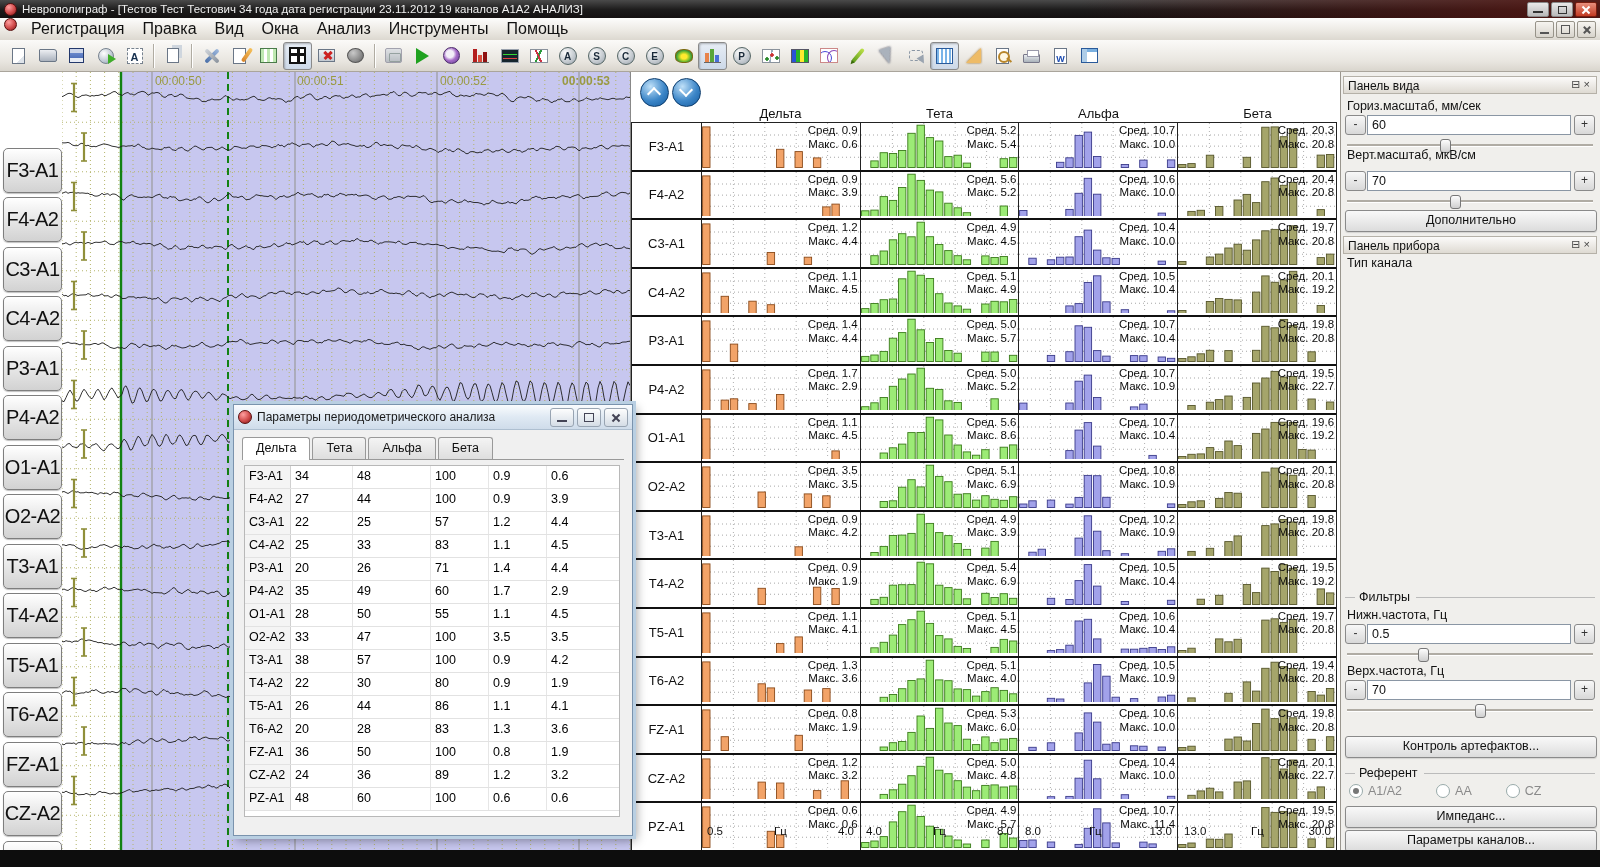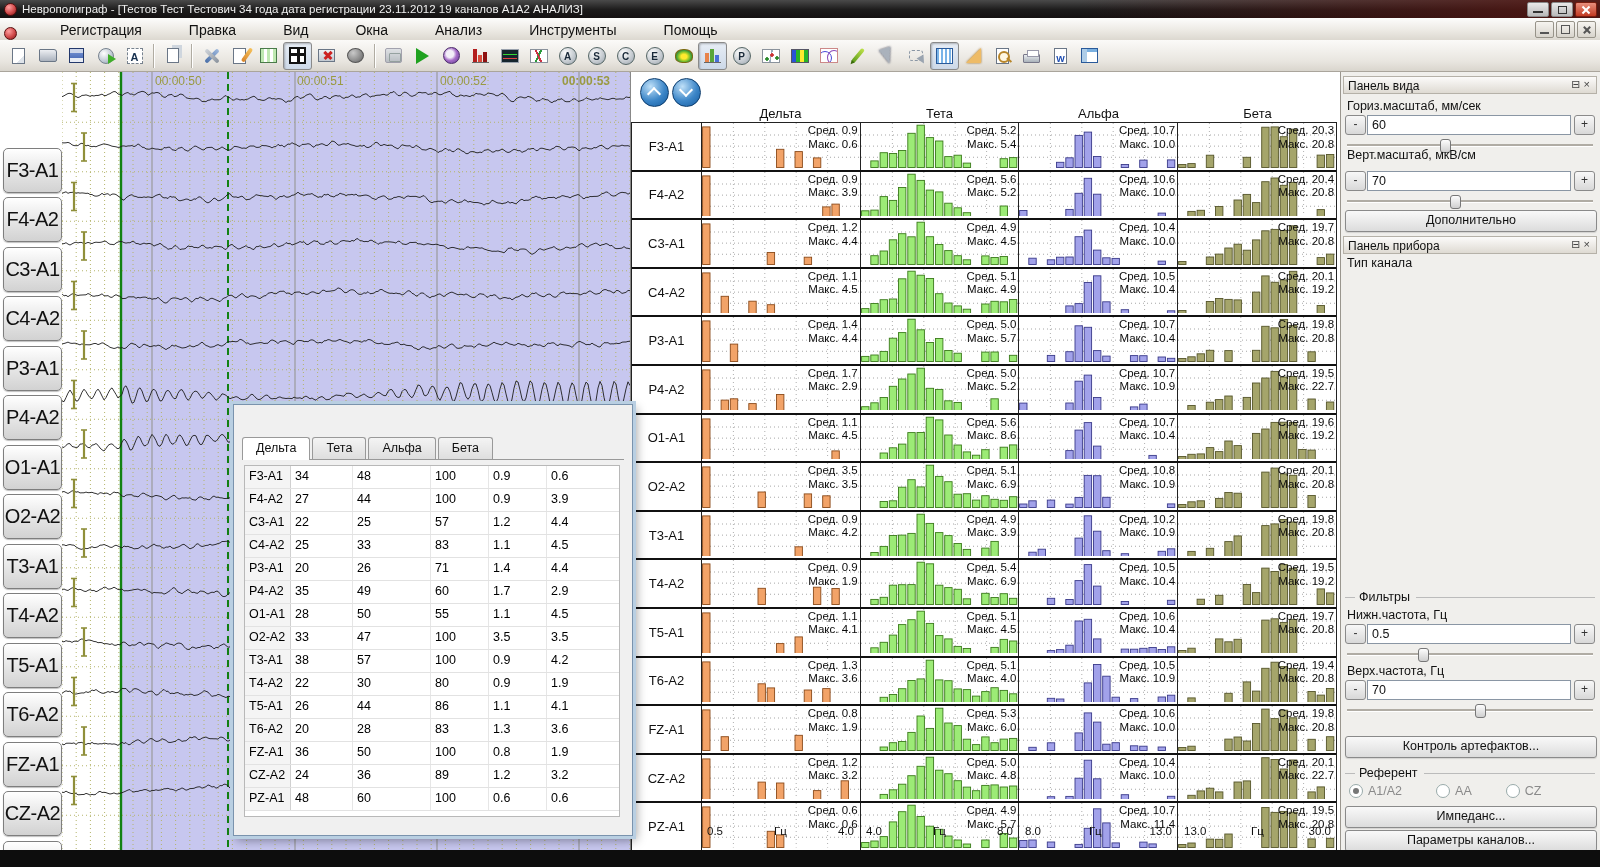--- a/index.html
+++ b/index.html
@@ -22,21 +22,21 @@
     background:linear-gradient(#e9e9e9,#b9b9b9);position:relative;}
   .wbtn.close{background:linear-gradient(#e88f7d,#c23a22);border-color:#7a1d10;}
   .wbtn .mline{position:absolute;left:5px;right:5px;bottom:3px;height:2px;background:#333;}
   .wbtn .sq{position:absolute;left:6px;top:3px;width:7px;height:6px;border:1.5px solid #333;}
   .xbar{position:absolute;left:50%;top:50%;width:10px;height:2px;background:#fff;}
   .xbar.a{transform:translate(-50%,-50%) rotate(45deg);}
   .xbar.b{transform:translate(-50%,-50%) rotate(-45deg);}
   
   #menubar{left:0;top:18px;width:1600px;height:22px;
     background:linear-gradient(#fdfdfc,#ebe8e2 60%,#dcd8d0);
-    border-bottom:1px solid #b8b4ac;display:flex;align-items:flex-end;font-size:14px;color:#111;gap:29px;}
+    border-bottom:1px solid #b8b4ac;display:flex;align-items:flex-start;font-size:16px;color:#111;}
   .menuitem{padding:2px 9px;border-radius:2px;}
   #mdibtns{position:absolute;right:4px;top:21px;display:flex;gap:2px;z-index:3;}
   .mdib{width:17px;height:15px;border:1px solid #979389;border-radius:2px;
     background:linear-gradient(#f6f4f0,#d8d4cc);position:relative;}
   .mdib .mline{background:#555;left:4px;right:4px;bottom:3px;height:2px;position:absolute;}
   .mdib .sq{position:absolute;left:4px;top:3px;width:7px;height:7px;border:1.4px solid #555;}
   .mdib .xbar{background:#555;width:9px;}
   
   #toolbar{left:0;top:40px;width:1600px;height:32px;
     background:linear-gradient(#fbfaf8,#e8e5df 70%,#d9d5cd);
@@ -2147,20 +2147,36 @@
           <span class="rcirc"></span>
           <span>CZ</span>
         </div>
       </div>
     <div class="btn" style="top:734px;">Импеданс...</div>
     <div class="btn" style="top:758px;">Параметры каналов...</div>
   </div>
 </div>
 
 <div class="abs" id="dialog">
+  <div id="dlg-titlebar">
+    <span class="appicon"></span>
+    <span>Параметры периодометрического анализа</span>
+    <div class="dlgbtns">
+      <div class="dlgb">
+          <span class="mline"></span>
+        </div>
+      <div class="dlgb">
+          <span class="sq"></span>
+        </div>
+      <div class="dlgb">
+          <span class="xbar a"></span>
+          <span class="xbar b"></span>
+        </div>
+    </div>
+  </div>
   <div id="dlg-tabs">
       <div class="tab active">Дельта</div>
       <div class="tab">Тета</div>
       <div class="tab">Альфа</div>
       <div class="tab">Бета</div>
     </div>
   <div id="dlg-table">
       <div class="trow">
         <div class="tcell c0">F3-A1</div>
         <div class="tcell c1">34</div>

